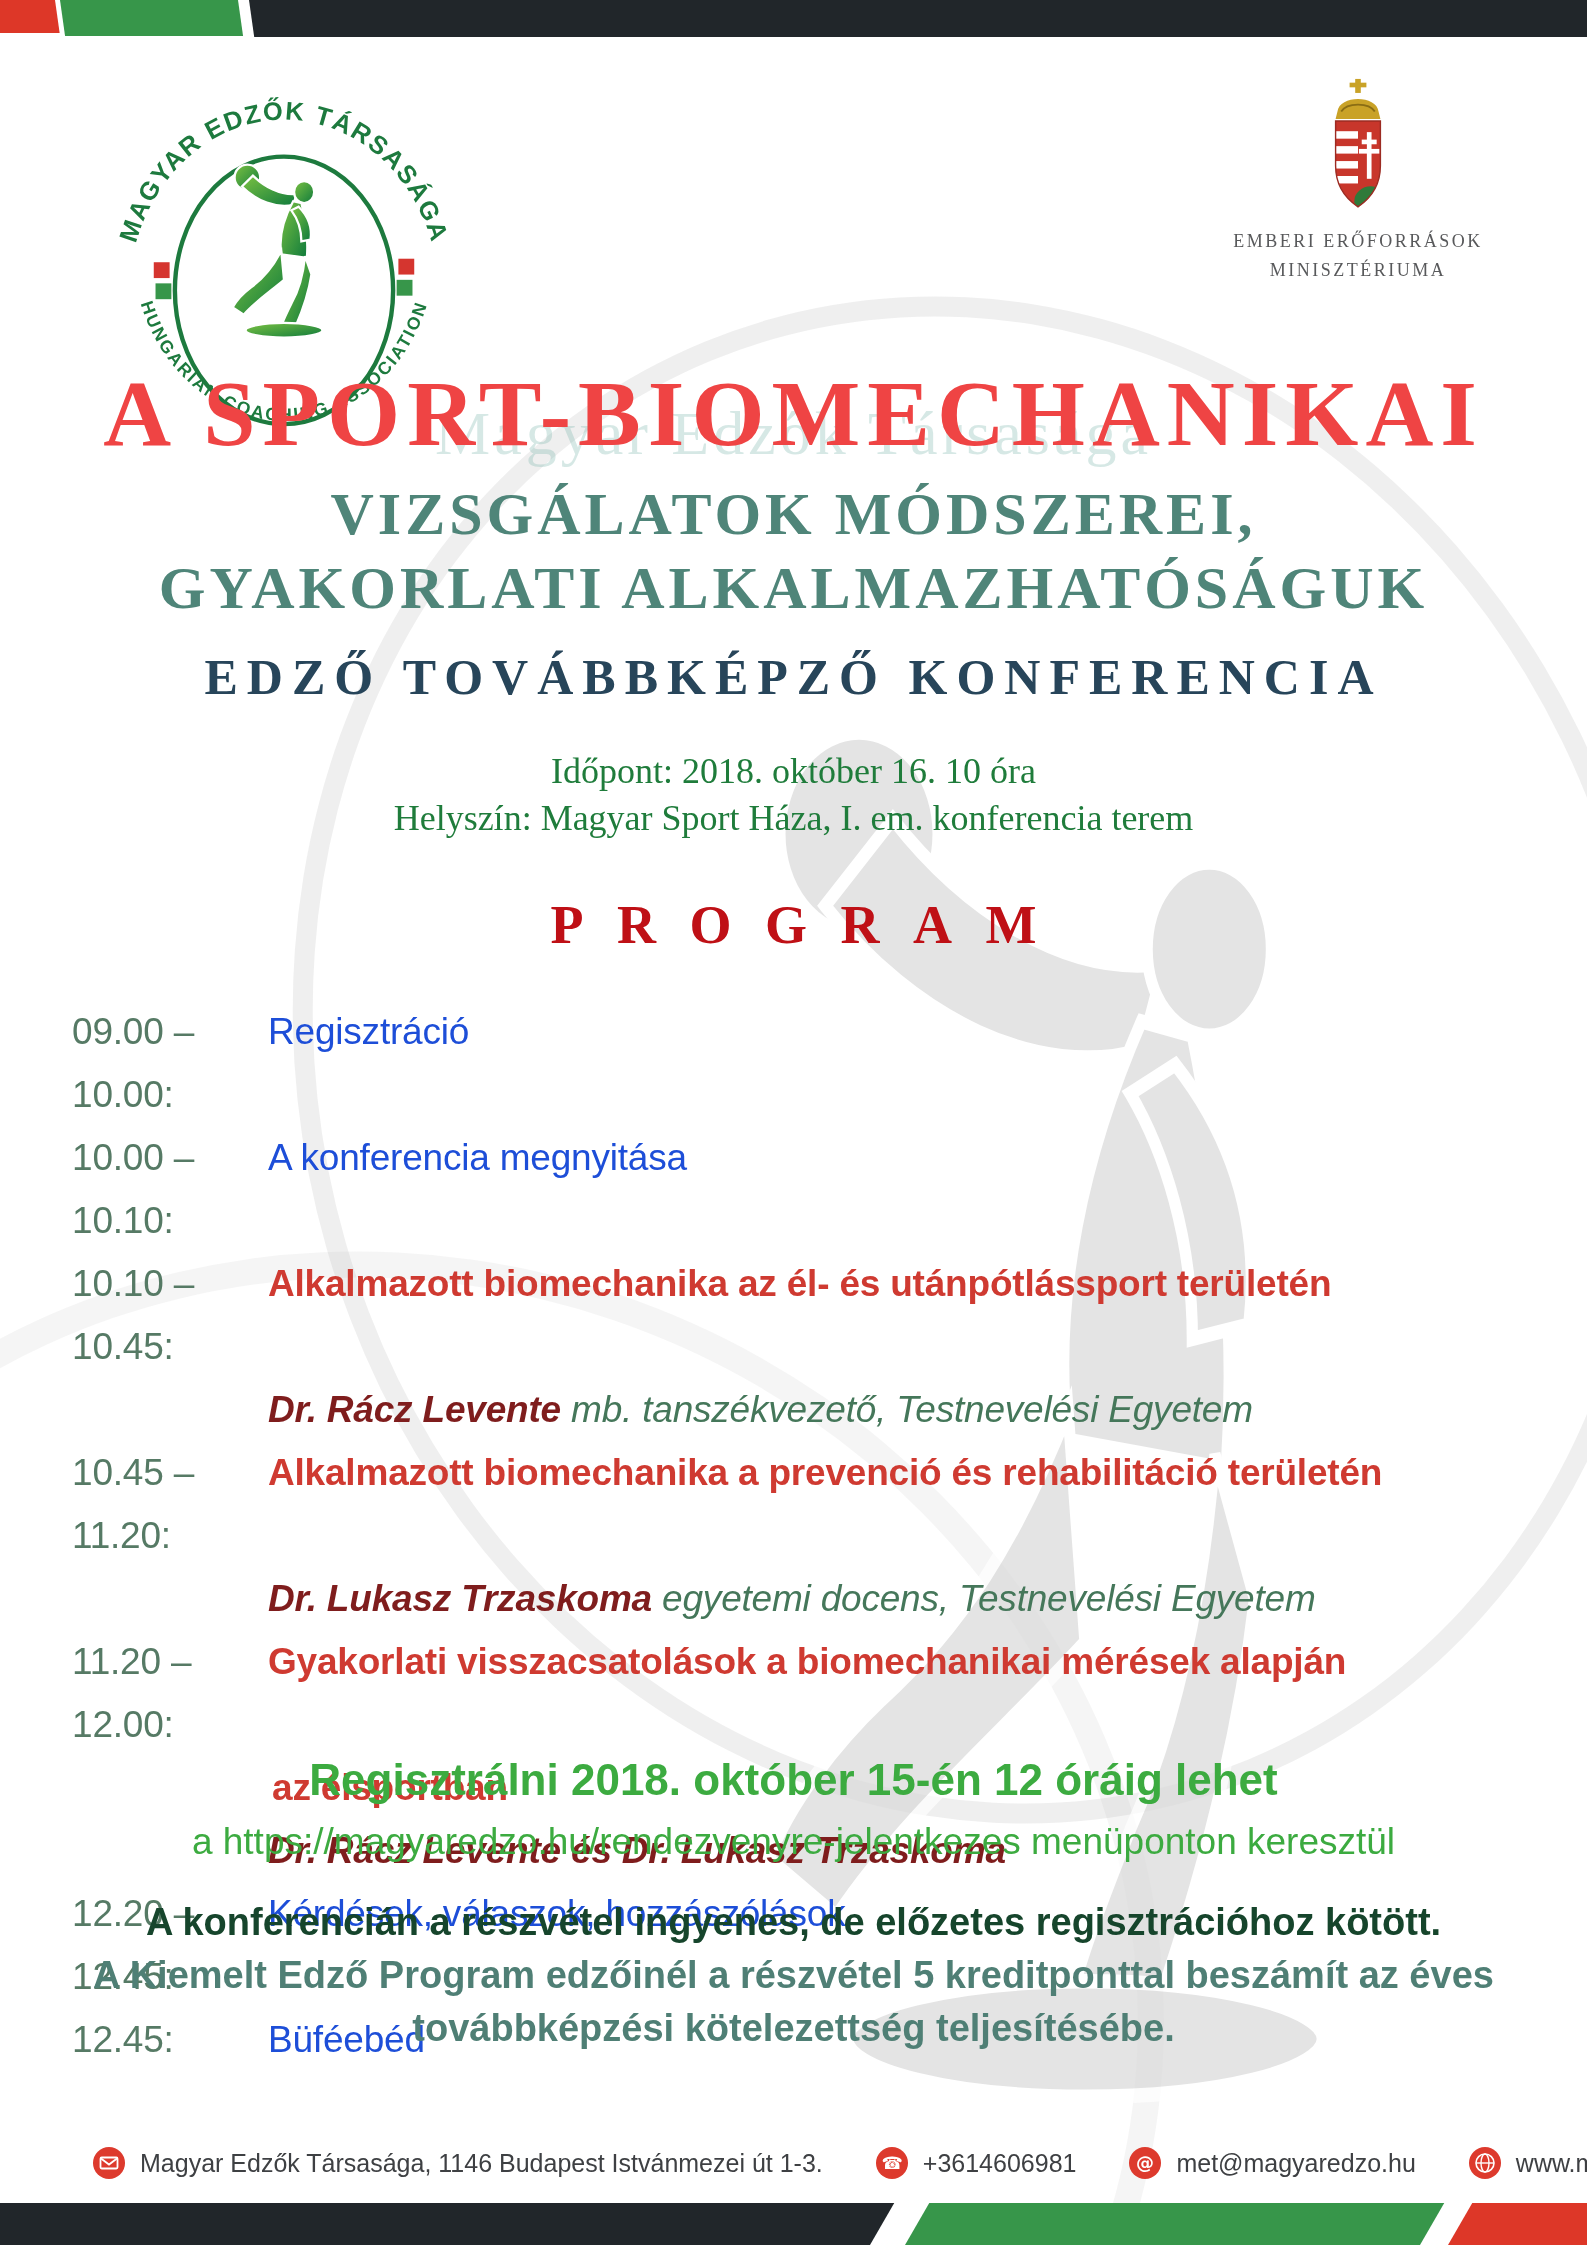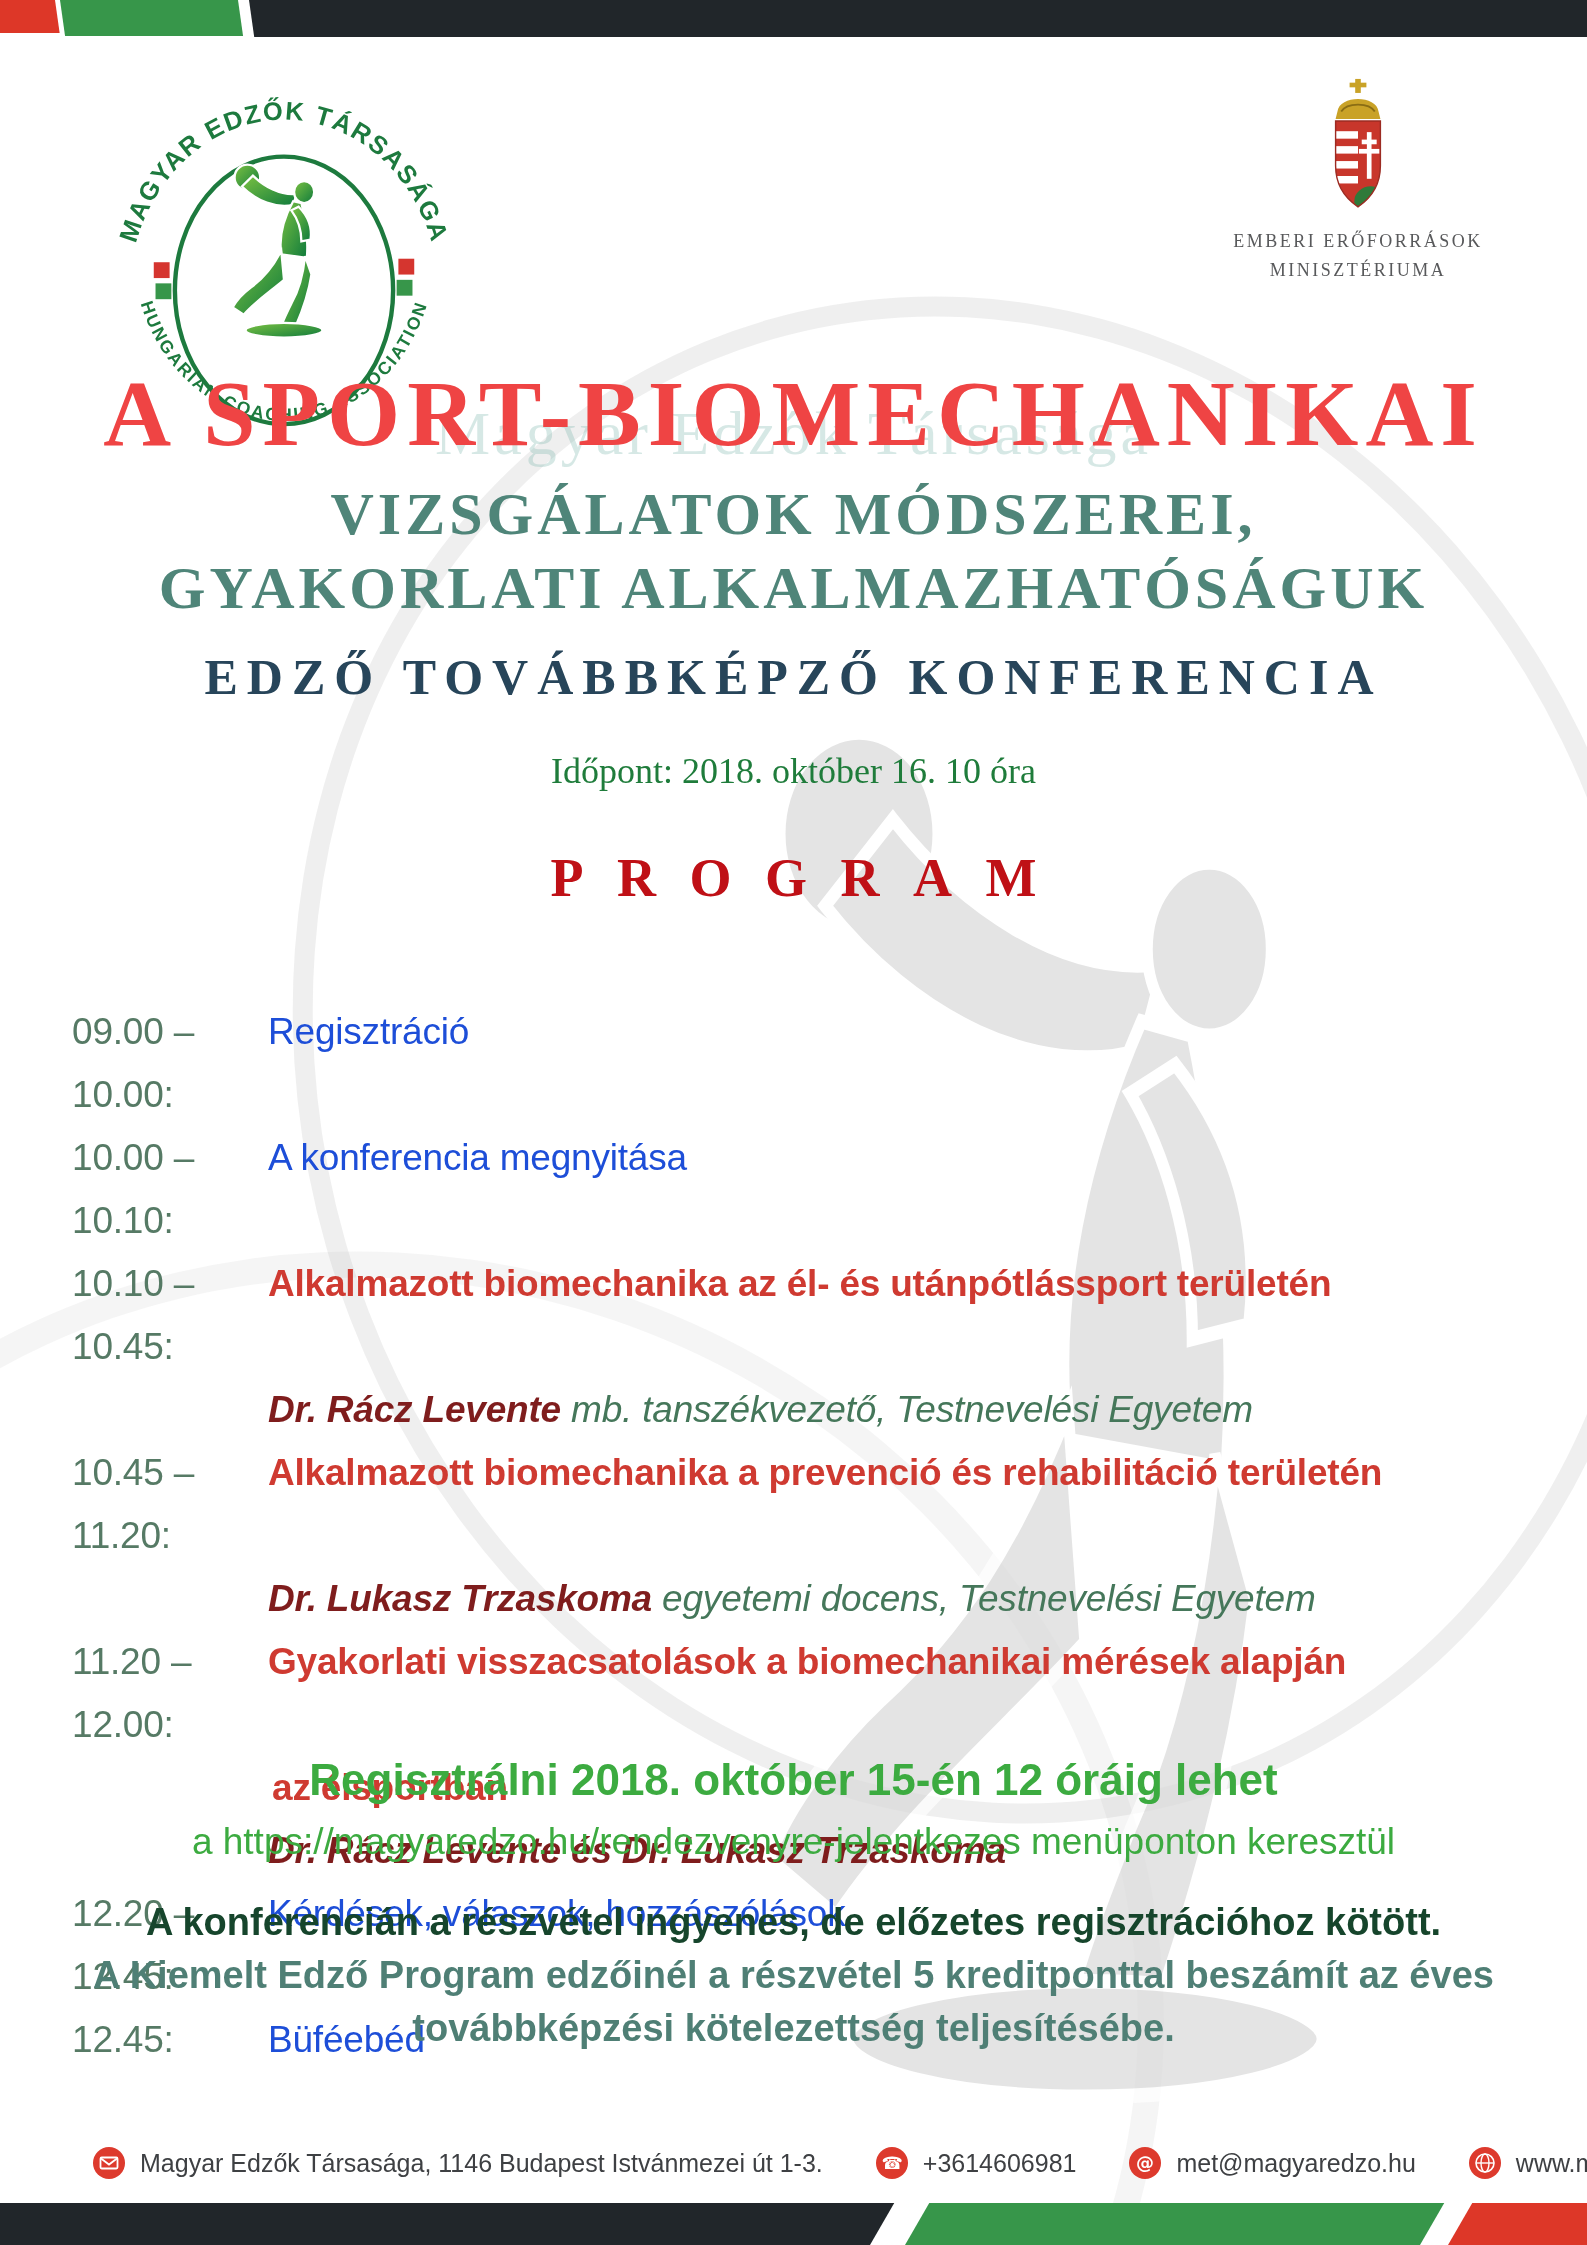--- a/index.html
+++ b/index.html
@@ -168,20 +168,21 @@
     <div class="m-line">MINISZTÉRIUMA</div>
   </div>
 
   <div class="title-block">
     <h1 class="main-title">A SPORT-BIOMECHANIKAI</h1>
     <div class="sub-title first">VIZSGÁLATOK MÓDSZEREI,</div>
     <div class="sub-title second">GYAKORLATI ALKALMAZHATÓSÁGUK</div>
     <div class="conf-title">EDZŐ TOVÁBBKÉPZŐ KONFERENCIA</div>
     <div class="date-lines">
       <div>Időpont: 2018. október 16.  10 óra</div>
+      <div>Helyszín: Magyar Sport Háza, I. em. konferencia terem</div>
     </div>
     <div class="program-heading">PROGRAM</div>
   </div>
 
   <div class="program-list">
     <div class="p-row">
       <span class="p-time">09.00 – 10.00:</span>
       <span class="p-text">Regisztráció</span>
     </div>
     <div class="p-row">

